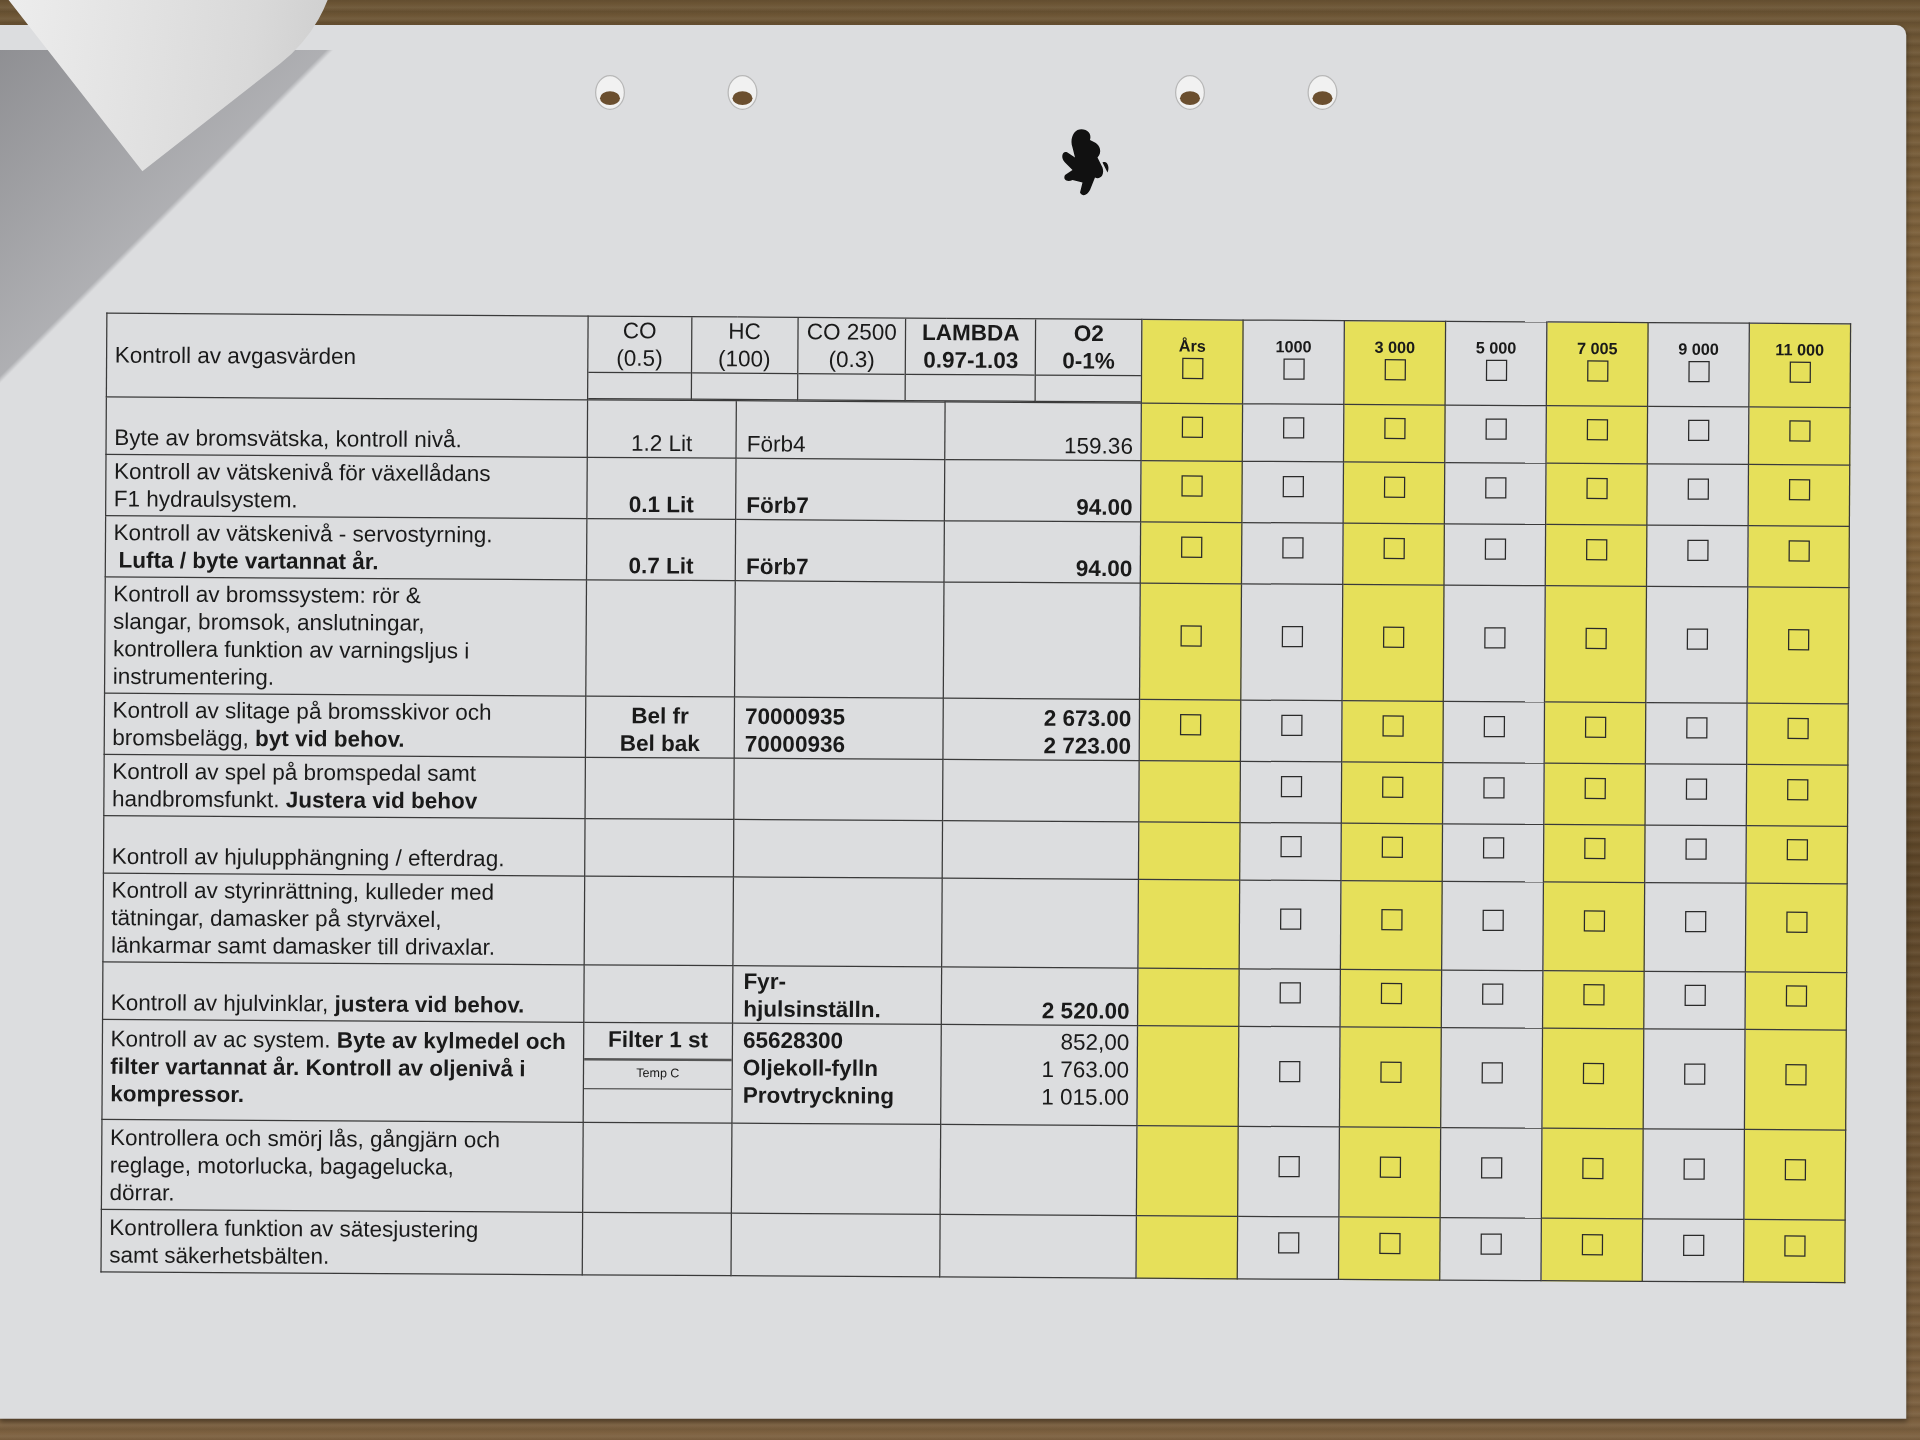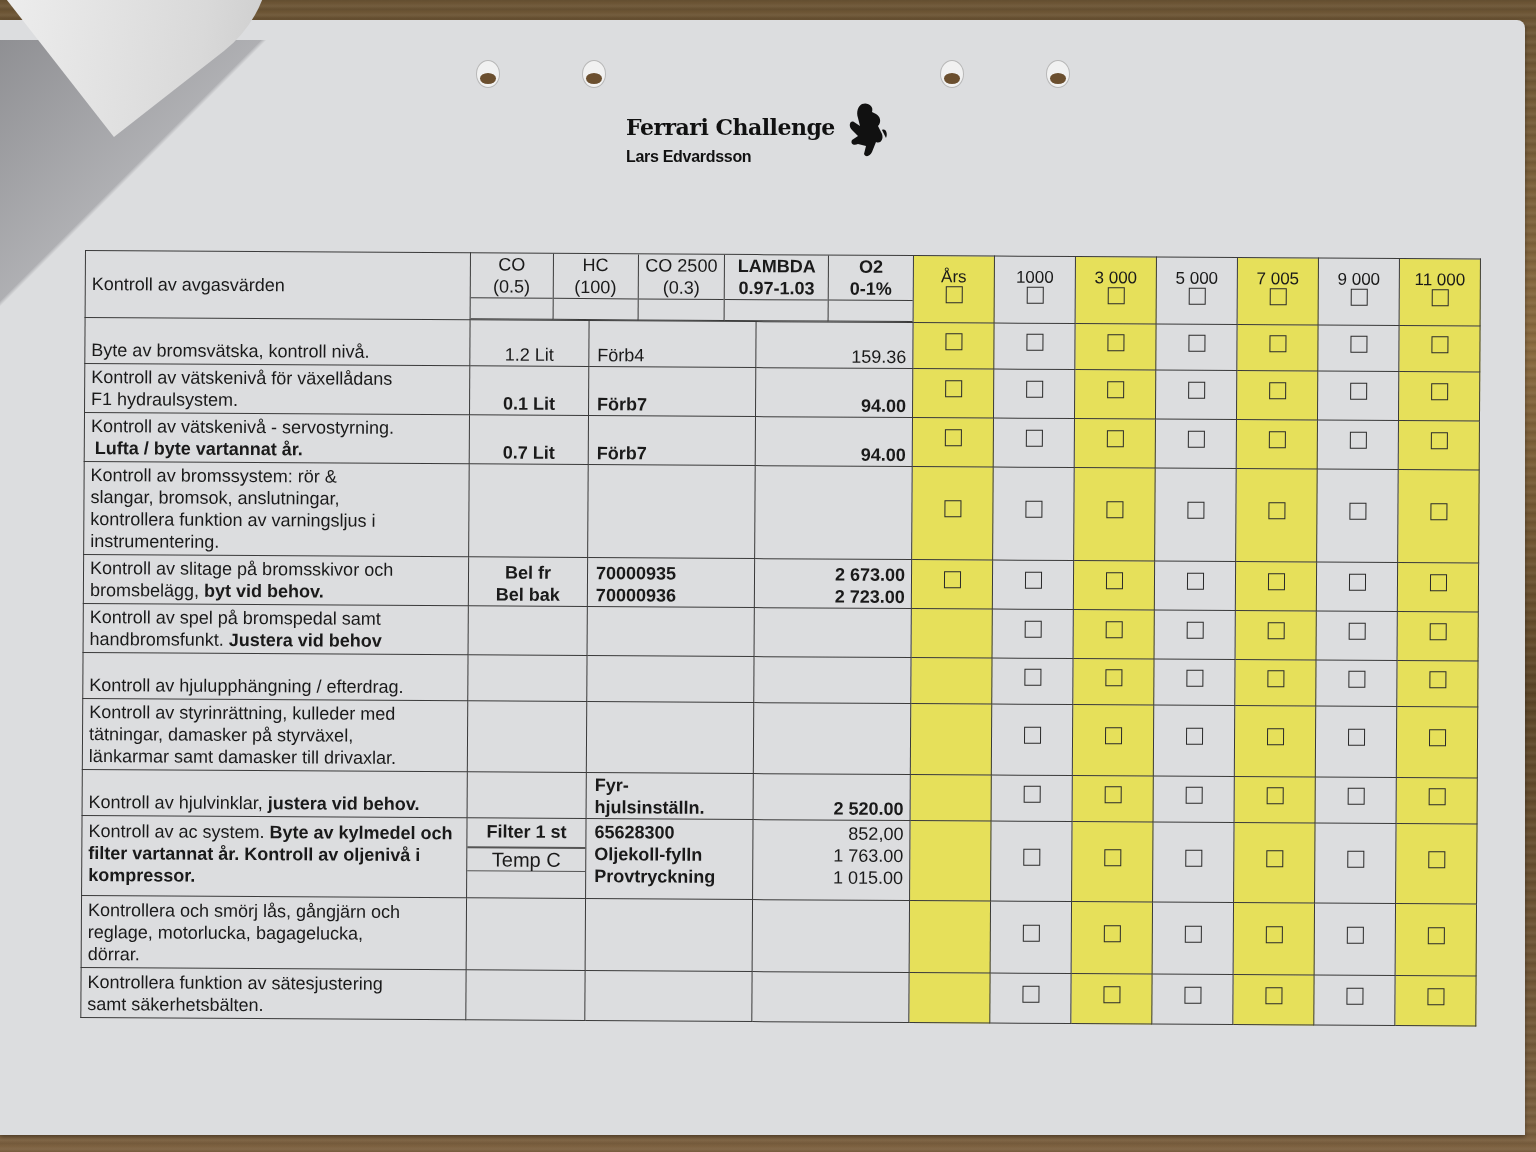--- a/index.html
+++ b/index.html
@@ -26,45 +26,41 @@
   table.form{position:absolute;left:85px;top:230px;border-collapse:collapse;transform:rotate(0.35deg);transform-origin:0 0;}
   table.form td{border:1px solid #3a3a3a;padding:0;vertical-align:bottom;font-size:18px;line-height:22px;}
   .desc{width:372px;padding:2px 6px !important;text-align:left;}
   .qty{width:118px;text-align:center;font-weight:bold;}
   .part{width:158px;text-align:left;padding-left:8px !important;}
   .price{width:150px;text-align:right;padding-right:6px !important;}
   .y{background:#e6e05a;}
   .w{background:#dcdddf;}
   .kcol{width:80px;text-align:center;vertical-align:middle !important;}
   .cb{display:inline-block;width:17px;height:17px;border:1.5px solid #2a2a2a;box-sizing:border-box;margin-bottom:4px;}
-  .hdr-km{font-weight:normal;font-size:17px;line-height:18px;display:block;margin-top:2px;}
+  .hdr-km{font-weight:bold;font-size:13px;line-height:18px;display:block;margin-top:2px;}
   .b{font-weight:bold;}
   .emis{font-size:13px;line-height:14px;text-align:center;vertical-align:top !important;}
   .emis-sub{border-top:1px solid #3a3a3a;height:20px;}
   .price .b, .part .b{font-weight:normal;text-align:right;}
-  .ac-qty-split{border-top:2px solid #555;margin-top:4px;font-size:20px;font-weight:normal;}
+  .ac-qty-split{border-top:2px solid #555;margin-top:4px;font-size:10px;font-weight:normal;}
 </style>
 </head>
 <body>
 
 <div class="wood-stripes"></div>
 <div class="sheet-under"></div>
 
 <div class="sheet">
   <div class="curl-shadow"></div>
 
   <div class="hole" style="left:476px;top:40px;"></div>
   <div class="hole" style="left:582px;top:40px;"></div>
   <div class="hole" style="left:940px;top:40px;"></div>
   <div class="hole" style="left:1046px;top:40px;"></div>
 
-  <div class="logo">
-    <div class="logo-title">Ferrari Challenge</div>
-    <div class="logo-sub">Lars Edvardsson</div>
-  </div>
   <svg class="horse" viewBox="0 0 48 60">
     <path d="M20 4 C26 2 32 6 30 12 L34 14 C38 16 40 22 36 26 L40 34 C42 40 38 44 34 42 L30 52 C28 56 24 58 22 54 L24 46 L16 44 C12 46 8 44 10 40 L16 36 L10 30 C6 26 8 20 12 22 L18 26 L16 18 C14 12 16 6 20 4 Z M40 30 C44 28 46 34 44 38 Z" fill="#111"></path>
   </svg>
 
   <table class="form">
 
     <tbody>
         <tr style="height:58px;">
       <td class="desc" style="vertical-align:middle;">
         <span>Kontroll av avgasvärden</span>

